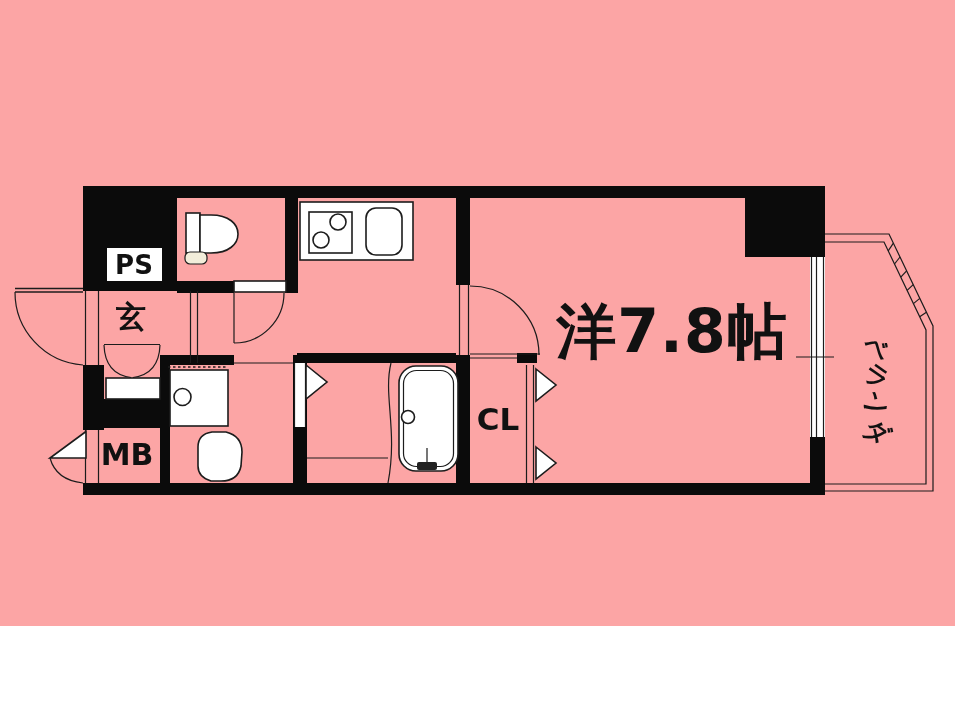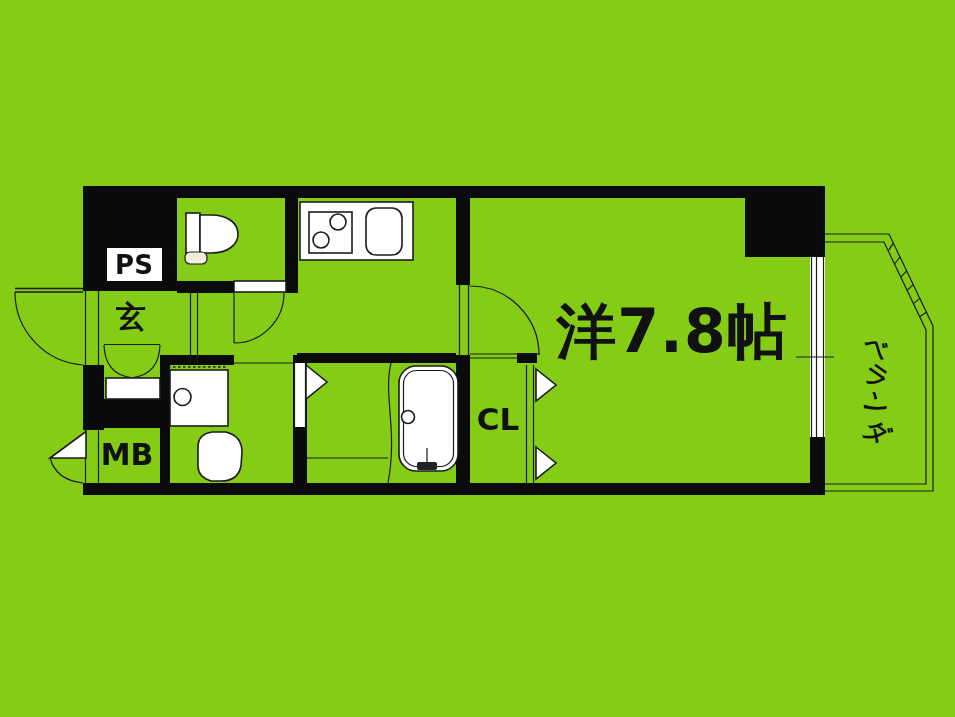--- a/index.html
+++ b/index.html
@@ -1,16 +1,16 @@
 <!DOCTYPE html>
 <html><head>
 <meta charset="utf-8">
 <style>
   html,body{margin:0;padding:0;background:#ffffff;}
-  .stage{position:relative;width:955px;height:717px;background:#84cc16;overflow:hidden;}
+  .stage{position:relative;width:955px;height:626px;background:#fca5a5;overflow:hidden;}
   svg{display:block;}
   .wall{fill:#0b0b0b;stroke:none;}
   .thin{fill:none;stroke:#1c1c1c;stroke-width:1.6;}
   .thin2{fill:none;stroke:#1c1c1c;stroke-width:1.2;}
   .fix{fill:#ffffff;stroke:#1c1c1c;stroke-width:1.6;}
   .fill-w{fill:#ffffff;stroke:none;}
   .dotted{fill:none;stroke:#1c1c1c;stroke-width:1.6;stroke-dasharray:2.5 2.5;}
   text{font-family:"DejaVu Sans","Liberation Sans",sans-serif;fill:#111111;}
   .t-lg{font-size:60px;font-weight:bold;letter-spacing:1px;}
   .t-md{font-size:30px;font-weight:600;}

